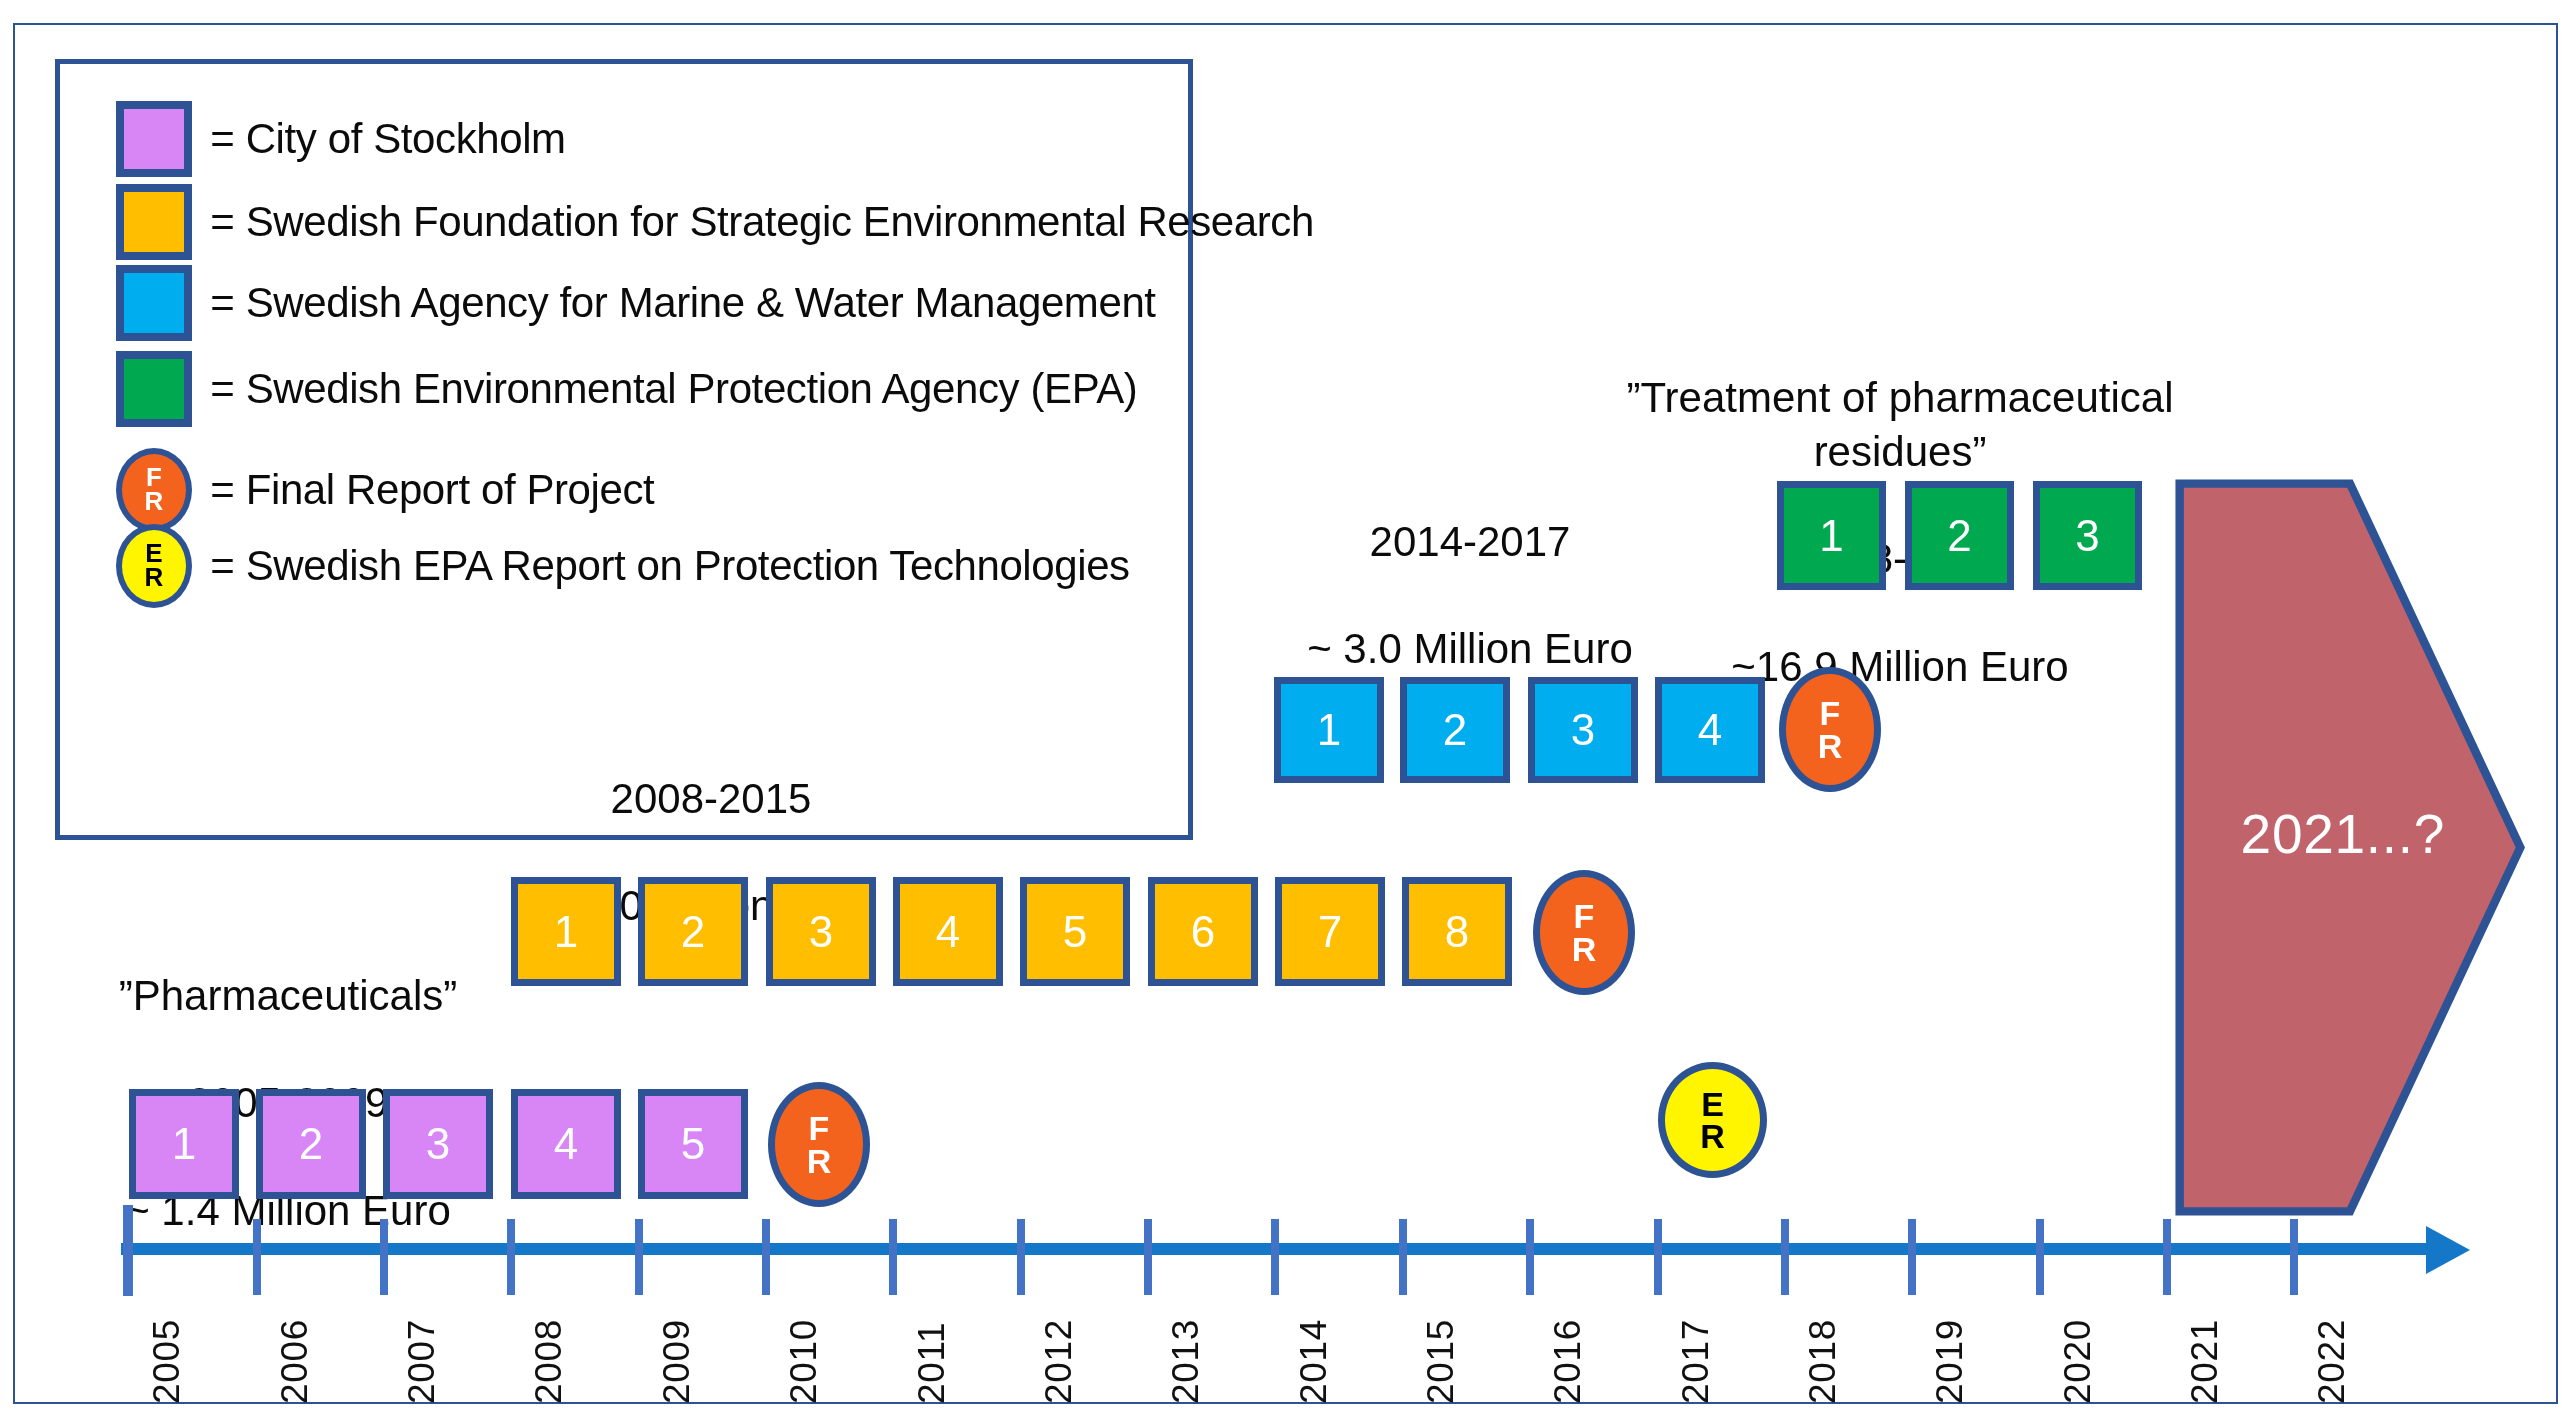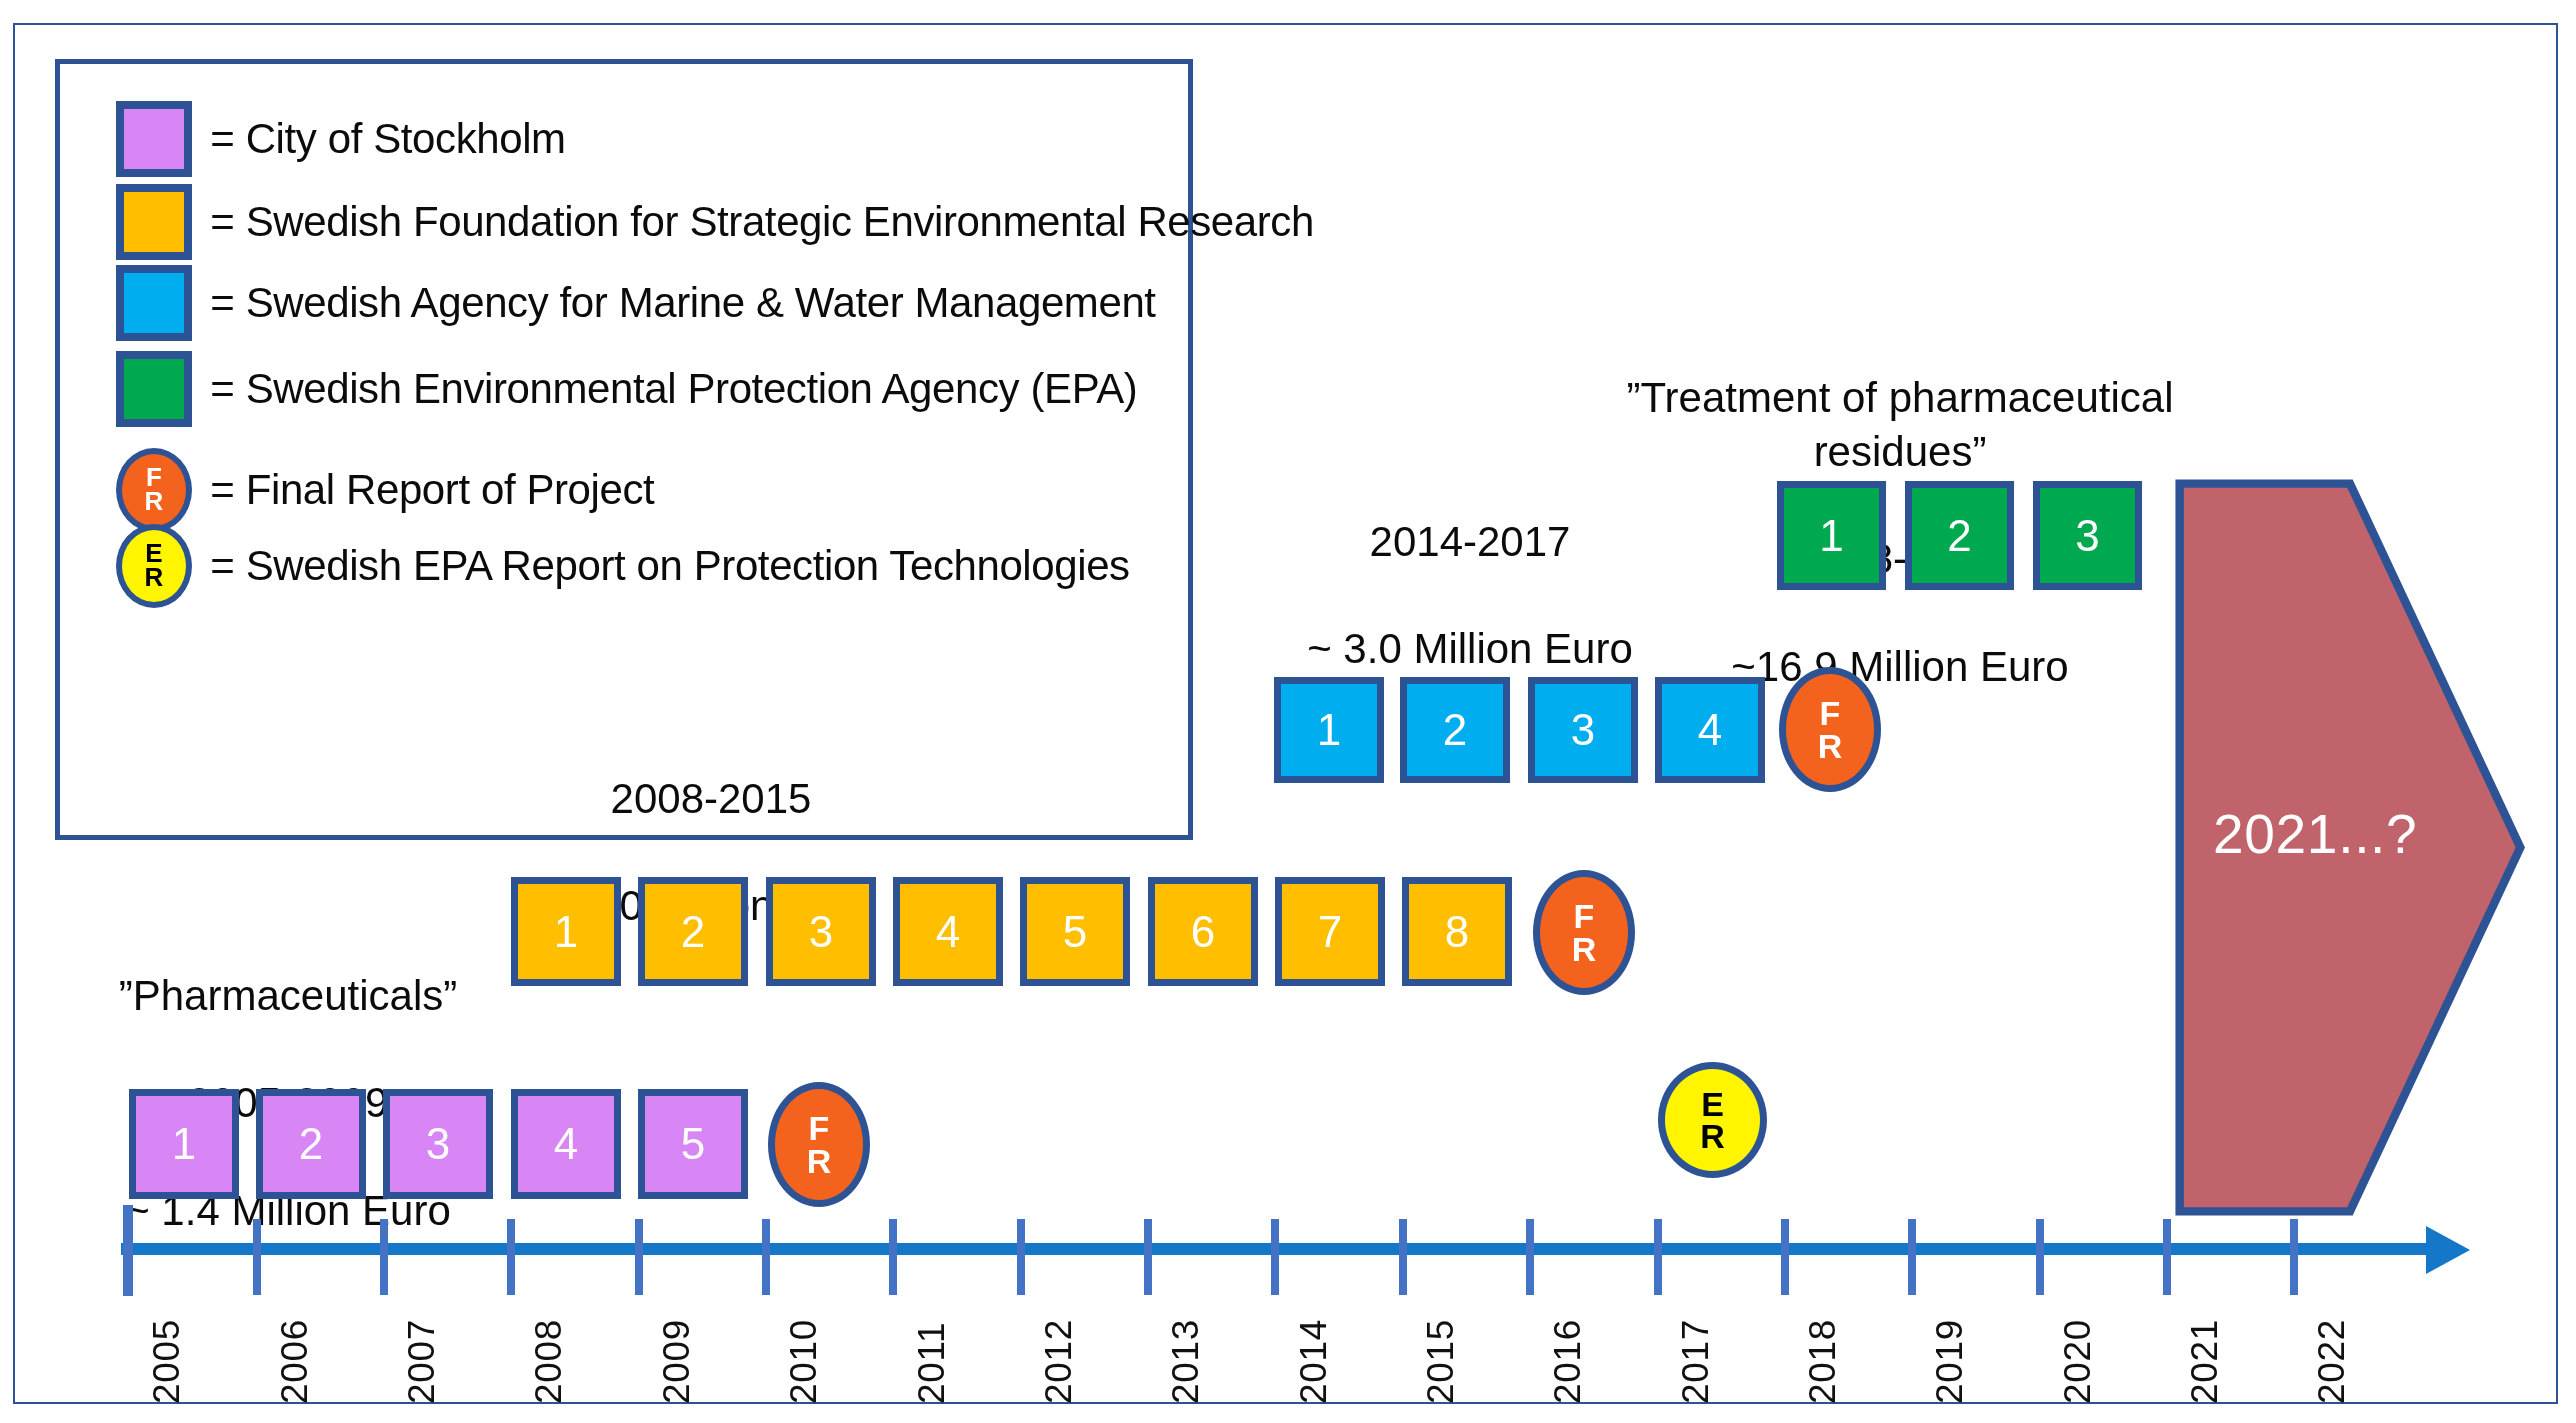--- a/index.html
+++ b/index.html
@@ -151,21 +151,21 @@
     top: 478px;
     width: 352px;
     height: 739px;
   }
   #future-arrow svg { display: block; }
   #future-arrow-label {
     position: absolute;
     left: 2213px;
     top: 802px;
     width: 232px;
-    text-align: left;
+    text-align: right;
     color: #ffffff;
     font-size: 55px;
     letter-spacing: 0.7px;
   }
 </style>
 </head>
 <body>
 
 <div id="canvas">
 

